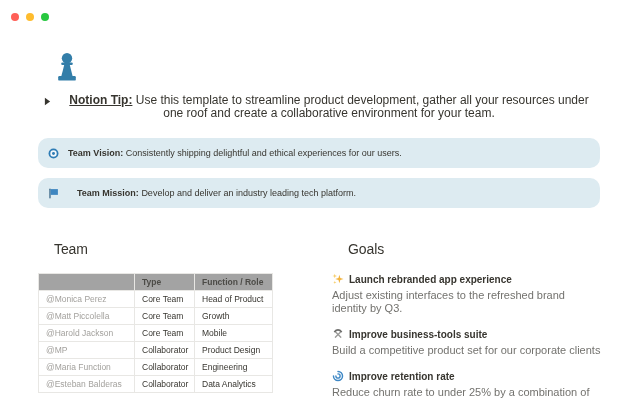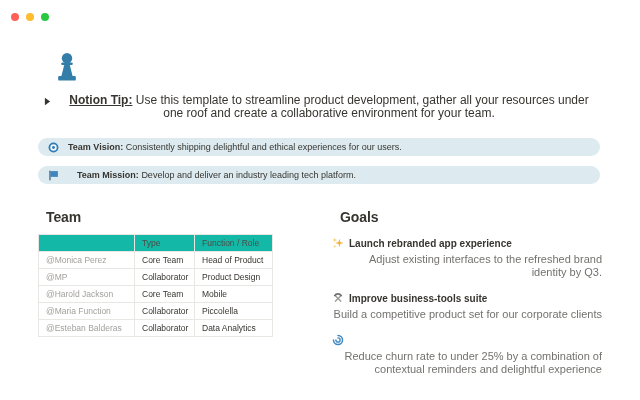--- a/index.html
+++ b/index.html
@@ -21,45 +21,45 @@
   .page-icon svg { display: block; }
 
   .page-title { margin: 15px 0 0 5px; font-size: 19px; font-weight: 700; letter-spacing: -0.2px; }
 
   .tip-row { display: flex; align-items: flex-start; margin: 10px 0 0 6px; font-size: 12px; line-height: 13px; text-align: center; }
   .toggle-triangle { flex: 0 0 auto; width: 7px; margin: 2px 7px 0 0; cursor: pointer; }
   .tip-label { font-weight: 700; text-decoration: underline; }
 
   .callout {
     display: flex; align-items: center; background: #ddebf1; border-radius: 10px;
-    padding: 0 10px; height: 18px; margin-top: 18px; font-size: 9px; line-height: 12px;
+    padding: 0 10px; height: 30px; margin-top: 18px; font-size: 9px; line-height: 12px;
   }
   .callout + .callout { margin-top: 10px; gap: 9px; }
   .callout-icon { flex: 0 0 auto; width: 11px; height: 11px; margin-right: 9px; }
   .callout-icon svg { display: block; }
   .callout-label { font-weight: 700; }
 
   .columns { display: flex; margin-top: 17px; }
   .col-left { width: 234px; flex: 0 0 auto; }
   .col-right { margin-left: 60px; width: 270px; flex: 0 0 auto; }
 
-  .section-heading { font-size: 14px; font-weight: 700; margin: 8px; letter-spacing: -0.1px; }
+  .section-heading { font-size: 14px; font-weight: 400; margin: 16px; letter-spacing: -0.1px; }
 
   table.team-table { border-collapse: collapse; table-layout: fixed; width: 234px; margin-top: 9px; font-size: 8.5px; }
   table.team-table col.c1 { width: 96px; }
   table.team-table col.c2 { width: 60px; }
   table.team-table col.c3 { width: 78px; }
   table.team-table th, table.team-table td {
     border: 1px solid #e8e7e4; padding: 3px 7px; text-align: left;
     height: 16px; vertical-align: middle; white-space: nowrap; overflow: hidden;
   }
-  table.team-table thead th { background: #14b8a6; font-weight: 400; color: #4c4b47; }
+  table.team-table thead th { background: #a3a3a3; font-weight: 700; color: #4c4b47; }
   td.member-name { color: #a3a19d; margin-top: 20px; }
 
-  .goal { margin-top: 13px; text-align: right; }
+  .goal { margin-top: 13px; }
   .goal-title { display: flex; align-items: center; font-size: 10px; font-weight: 700; margin: 0; }
   .goal-icon { flex: 0 0 auto; width: 12px; height: 12px; margin-right: 5px; }
   .goal-icon svg { display: block; }
   .goal-desc { margin: 4px 0 0; font-size: 11px; line-height: 13px; color: #73726e; }
   .goal:first-of-type { margin-top: 12px; }
 </style>
 </head>
 <body>
 
 <div class="traffic-lights">
@@ -136,33 +136,38 @@
             <th>Function / Role</th>
           </tr>
         </thead>
         <tbody>
           <tr>
             <td class="member-name">@Monica Perez</td>
             <td>Core Team</td>
             <td>Head of Product</td>
           </tr>
           <tr>
+            <td class="member-name">@Matt Piccolella</td>
+            <td>Core Team</td>
+            <td>Growth</td>
+          </tr>
+          <tr>
+            <td class="member-name">@Harold Jackson</td>
+            <td>Core Team</td>
+            <td>Mobile</td>
+          </tr>
+          <tr>
             <td class="member-name">@MP</td>
             <td>Collaborator</td>
             <td>Product Design</td>
           </tr>
           <tr>
-            <td class="member-name">@Harold Jackson</td>
-            <td>Core Team</td>
-            <td>Mobile</td>
-          </tr>
-          <tr>
             <td class="member-name">@Maria Function</td>
             <td>Collaborator</td>
-            <td>Piccolella</td>
+            <td>Engineering</td>
           </tr>
           <tr>
             <td class="member-name">@Esteban Balderas</td>
             <td>Collaborator</td>
             <td>Data Analytics</td>
           </tr>
         </tbody>
       </table>
     </div>
 
@@ -198,19 +203,20 @@
       </div>
 
       <div class="goal">
         <h3 class="goal-title">
           <span class="goal-icon">
             <svg viewBox="0 0 13 13" width="12" height="12">
               <path d="M6.5 1.6 a4.9 4.9 0 1 1 -4.9 4.9" stroke="#3f88c5" stroke-width="1.6" fill="none" stroke-linecap="round"></path>
               <path d="M6.5 4.2 a2.3 2.3 0 1 1 -2.3 2.3" stroke="#3f88c5" stroke-width="1.5" fill="none" stroke-linecap="round"></path>
             </svg>
           </span>
+          <span>Improve retention rate</span>
         </h3>
         <p class="goal-desc">Reduce churn rate to under 25% by a combination of contextual reminders and delightful experience</p>
       </div>
 
     </div>
   </div>
 </div>
 
 </body></html>

